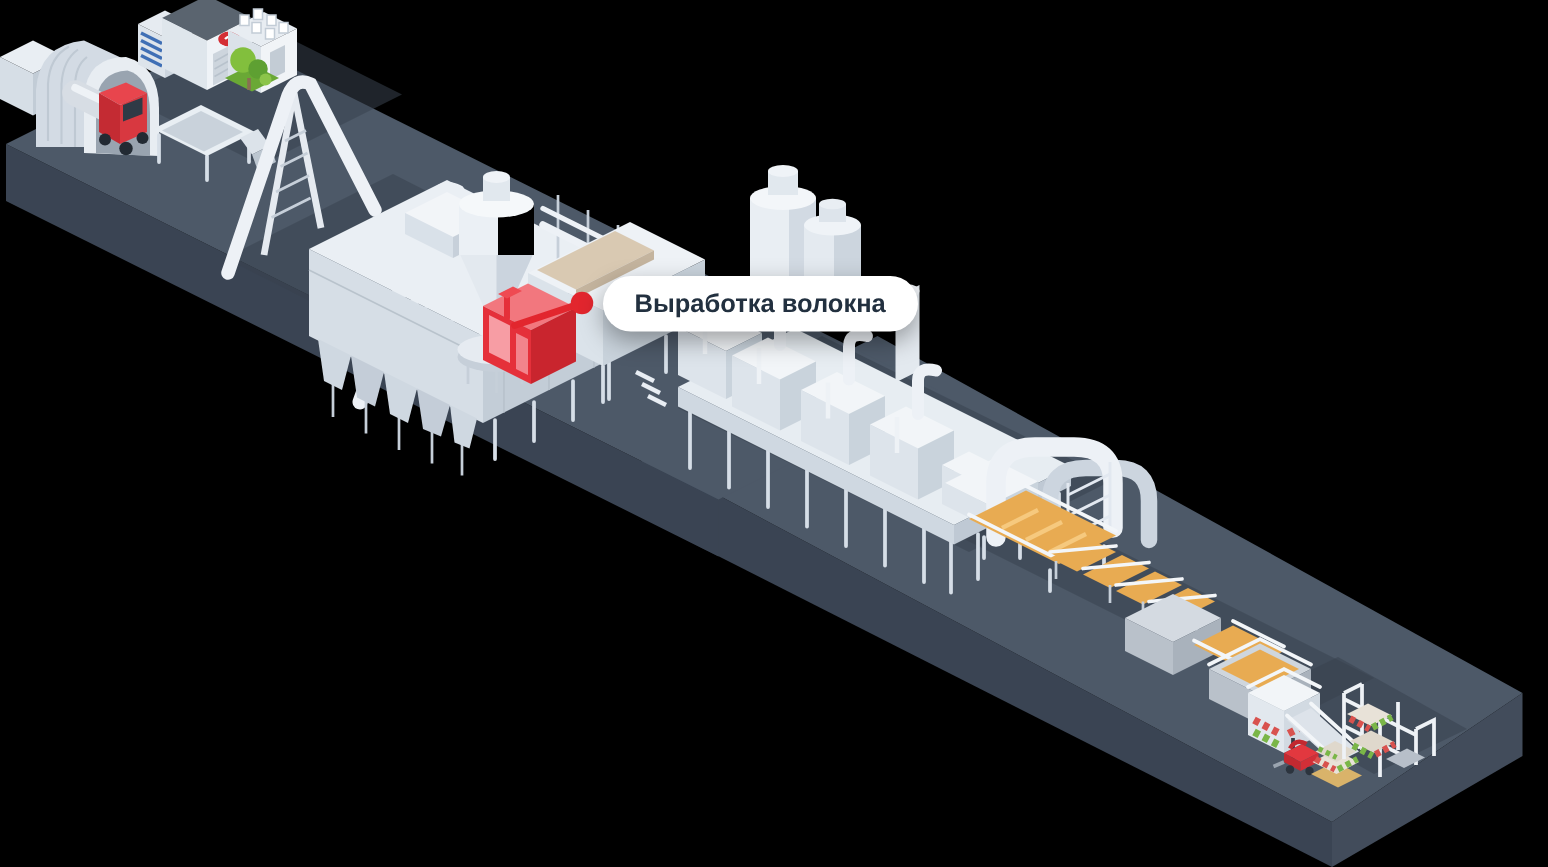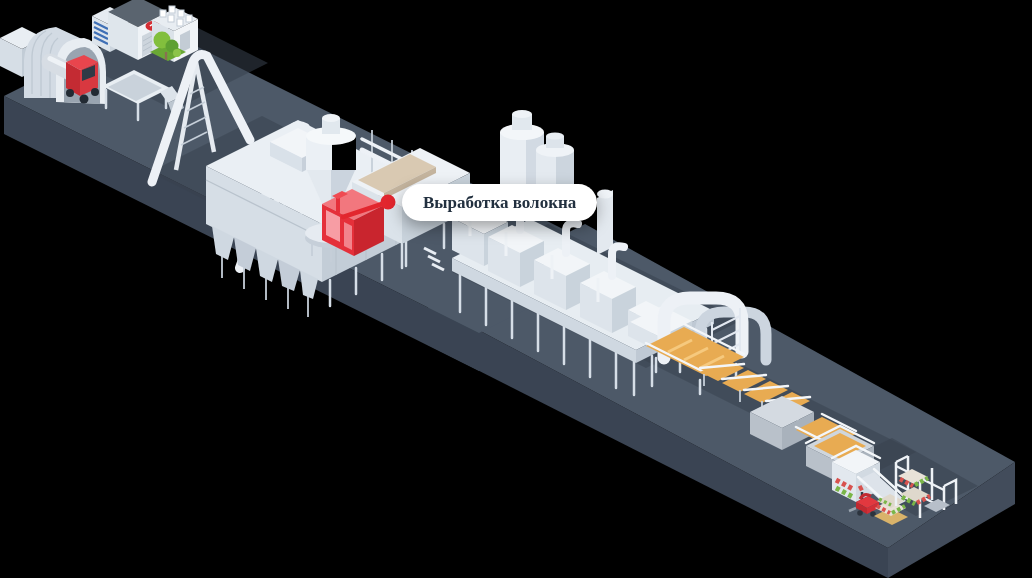--- a/index.html
+++ b/index.html
@@ -1,21 +1,21 @@
 <!DOCTYPE html>
 <html style="--background: #000000; --platform-top: #4d5968; --platform-side: #3a4453; --platform-side-right: #424c5b; --accent-red: #e2262e; --machine-red: #e5303a; --machine-red-light: #f8aab0; --equipment-white: #f2f5f8; --equipment-shade: #c9d3dc; --conveyor-orange: #e8ab52; --tree-green: #7fbf3f; --truck-red: #d7343b; --package-red: #d8524e; --package-green: #7ab648; --pallet-tan: #d9b36a; --tooltip-bg: #ffffff; --tooltip-text: #22303f;"><head>
 <meta charset="utf-8">
 <style>
   html,body{margin:0;padding:0;background:#000;}
   #stage{
     position:relative;
     width:1032px;height:578px;
     background:var(--background,#000);
     overflow:hidden;
-    font-family:Liberation Serif, serif;
+    font-family:Liberation Sans, sans-serif;
   }
   #scene{position:absolute;left:0;top:0;}
   
   .plat-top{fill:var(--platform-top,#4d5968);}
   .plat-sw{fill:var(--platform-side,#3a4453);}
   .plat-se{fill:var(--platform-side-right,#424c5b);}
   .shadow{fill:#39424f;opacity:.55;}
   .c-accent{fill:var(--accent-red,#e2262e);}
   .s-accent{stroke:var(--accent-red,#e2262e);}
   .belt{fill:var(--conveyor-orange,#e8ab52);}

